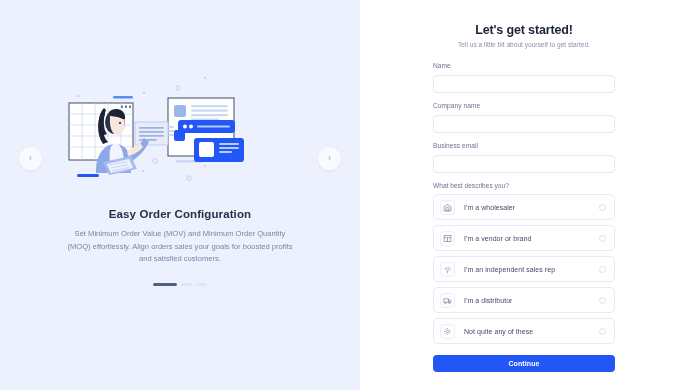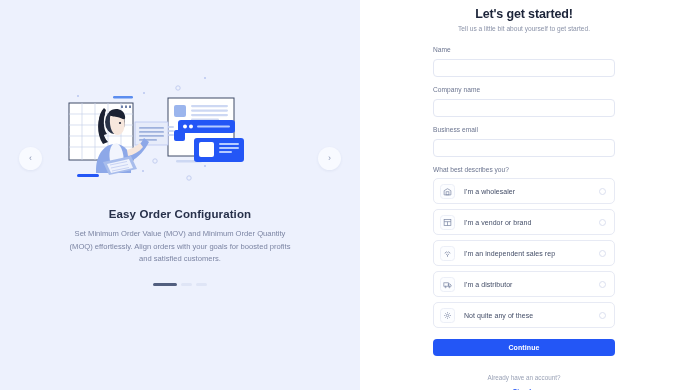--- a/index.html
+++ b/index.html
@@ -54,21 +54,21 @@
   .nav-arrow.next { right: 19px; }
 
   
   .right-panel {
     width: 328px; height: 390px;
     background: #ffffff;
     padding: 7px 8px 0 8px;
     display: flex; flex-direction: column; align-items: center;
     overflow: hidden;
   }
-  .form-head { width: 182px; text-align: center; }
+  .form-head { width: 182px; text-align: center; margin-top: 16px; }
   .form-title {
     font-size: 12.5px; font-weight: bold; color: #1c2439;
     letter-spacing: -.15px;
   }
   .form-sub {
     margin-top: 4px; font-size: 6.6px; color: #8b93a9;
   }
 
   .form-body { width: 182px; margin-top: 14px; }
 
@@ -228,21 +228,21 @@
           <g stroke="#b9c6ef" stroke-width=".7">
             <line x1="45" y1="91" x2="62" y2="87.5"></line>
             <line x1="46" y1="94" x2="63" y2="90.5"></line>
             <line x1="47" y1="97" x2="64" y2="93.5"></line>
           </g>
           <path d="M62 76 C68 74, 72 72, 75 69 L78 73 C74 78, 68 81, 63 82 Z" fill="#f7e7dd"></path>
         </svg>
       </div>
 
       <div class="slide-title">Easy Order Configuration</div>
-      <div class="slide-desc">Set Minimum Order Value (MOV) and Minimum Order Quantity (MOQ) effortlessly. Align orders with your goals for boosted profits and satisfied customers.</div>
+      <div class="slide-desc">Set Minimum Order Value (MOV) and Minimum Order Quantity (MOQ) effortlessly. Align orders sales your goals for boosted profits and satisfied customers.</div>
 
       <div class="dots">
         <span class="dot active"></span>
         <span class="dot"></span>
         <span class="dot"></span>
       </div>
     </div>
   </div>
 
   <div class="right-panel">

